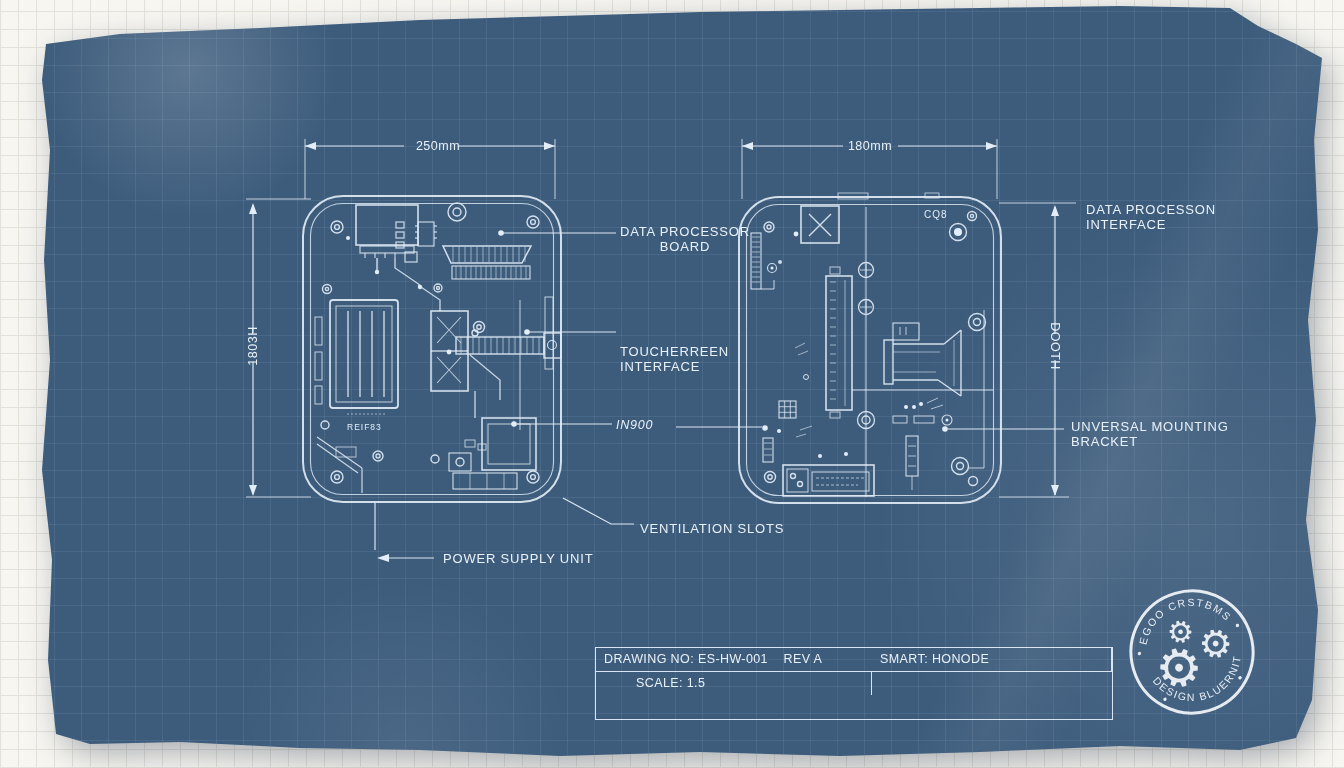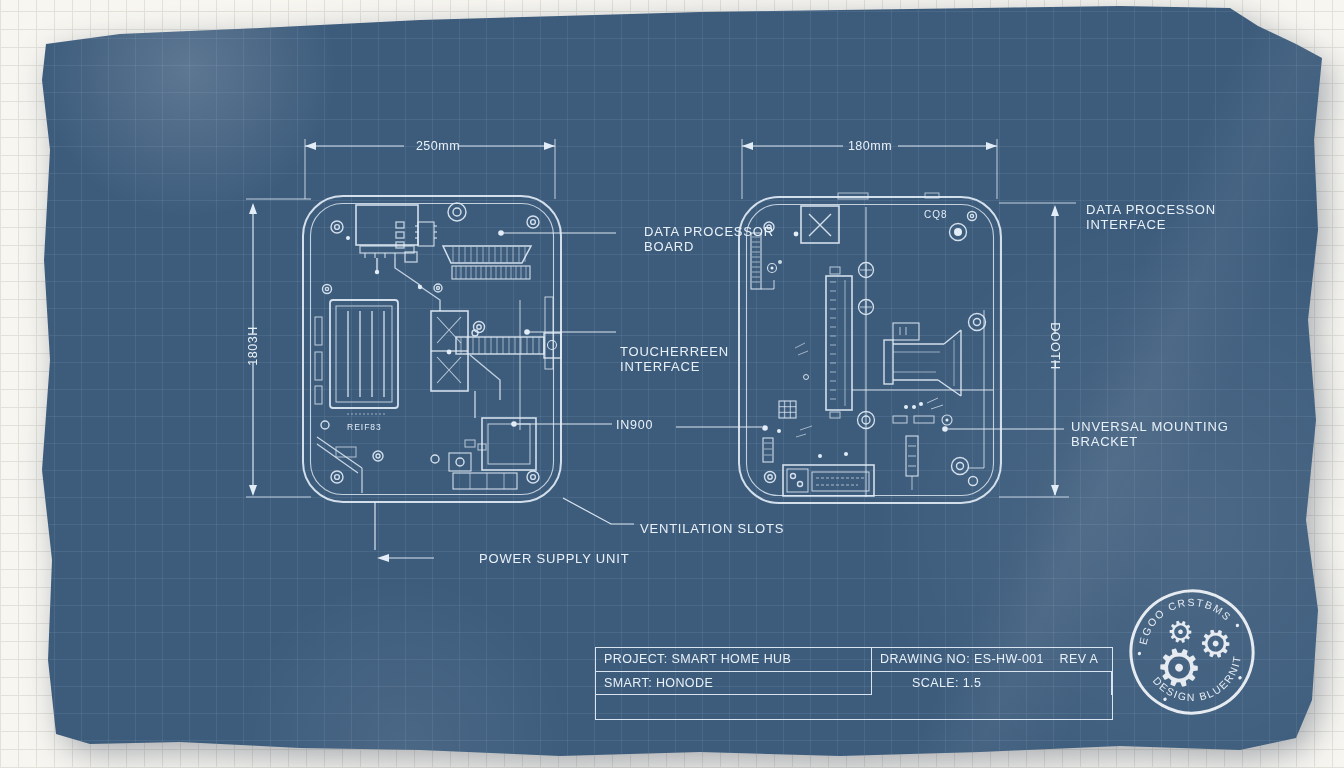--- a/index.html
+++ b/index.html
@@ -28,21 +28,21 @@
   .lbl{
     position:absolute; color:#e9f1f8; font-size:13px; letter-spacing:.8px;
     line-height:15px; white-space:pre-line;
   }
   .dim{
     position:absolute; color:#e9f1f8; font-size:12.5px; letter-spacing:.5px;
     width:70px; text-align:center;
   }
   .rot-ccw{transform:rotate(-90deg);}
   .rot-cw{transform:rotate(90deg);}
-  .italic{font-size:12.5px;}
+  .italic{font-style:italic; font-size:12.5px;}
   #title-block{
     position:absolute; left:595px; top:647px; width:516px; height:71px;
     border:1.5px solid rgba(230,240,250,.92);
     display:grid; grid-template-columns:276px 1fr; grid-template-rows:1fr 1fr 1fr;
     color:#e9f1f8;
   }
   .tb-cell{
     display:flex; align-items:center; padding-left:8px;
     font-size:12.5px; letter-spacing:.4px; white-space:pre;
     border-bottom:1.5px solid rgba(230,240,250,.92);
@@ -275,34 +275,33 @@
       <path d="M948 429 H1064"></path>
         <circle cx="945" cy="429" r="2.8" fill="#e3edf7" stroke="none"></circle>
     </g>
   </svg>
 
   <div class="dim" style="left:403px; top:139px;">250mm</div>
   <div class="dim rot-ccw" style="left:218px; top:339px;">1803H</div>
   <div class="dim" style="left:835px; top:139px;">180mm</div>
   <div class="dim rot-cw" style="left:1020px; top:339px;">DOOTH</div>
 
-  <div class="lbl" style="left:644px; top:224px;">DATA PROCESSOR
+  <div class="lbl" style="left:620px; top:224px;text-align:center;">DATA PROCESSOR
 BOARD</div>
   <div class="lbl" style="left:620px; top:344px;">TOUCHERREEN
 INTERFACE</div>
   <div class="lbl italic" style="left:616px; top:418px;">IN900</div>
   <div class="lbl" style="left:640px; top:521px;text-align:center;">VENTILATION SLOTS</div>
-  <div class="lbl" style="left:443px; top:551px;margin-left:36px;">POWER SUPPLY UNIT</div>
+  <div class="lbl" style="left:443px; top:551px;">POWER SUPPLY UNIT</div>
   <div class="lbl" style="left:1078px; top:202px;margin-left:8px;">DATA PROCESSON
 INTERFACE</div>
   <div class="lbl" style="left:1071px; top:419px;">UNVERSAL MOUNTING
 BRACKET</div>
 
   <div id="title-block">
-    <div class="tb-cell col1">PROJECT: SMART HOME HUB</div>
     <div class="tb-cell">DRAWING NO: ES-HW-001    REV A</div>
     <div class="tb-cell col1">SMART: HONODE</div>
     <div class="tb-cell col1 last">SCALE: 1.5</div>
     <div class="tb-cell last"></div>
   </div>
 
   <div id="stamp">
     <svg width="132" height="132" viewBox="0 0 132 132">
       <defs>
         <path id="arcTop" d="M 20 66 A 46 46 0 0 1 112 66"></path>

